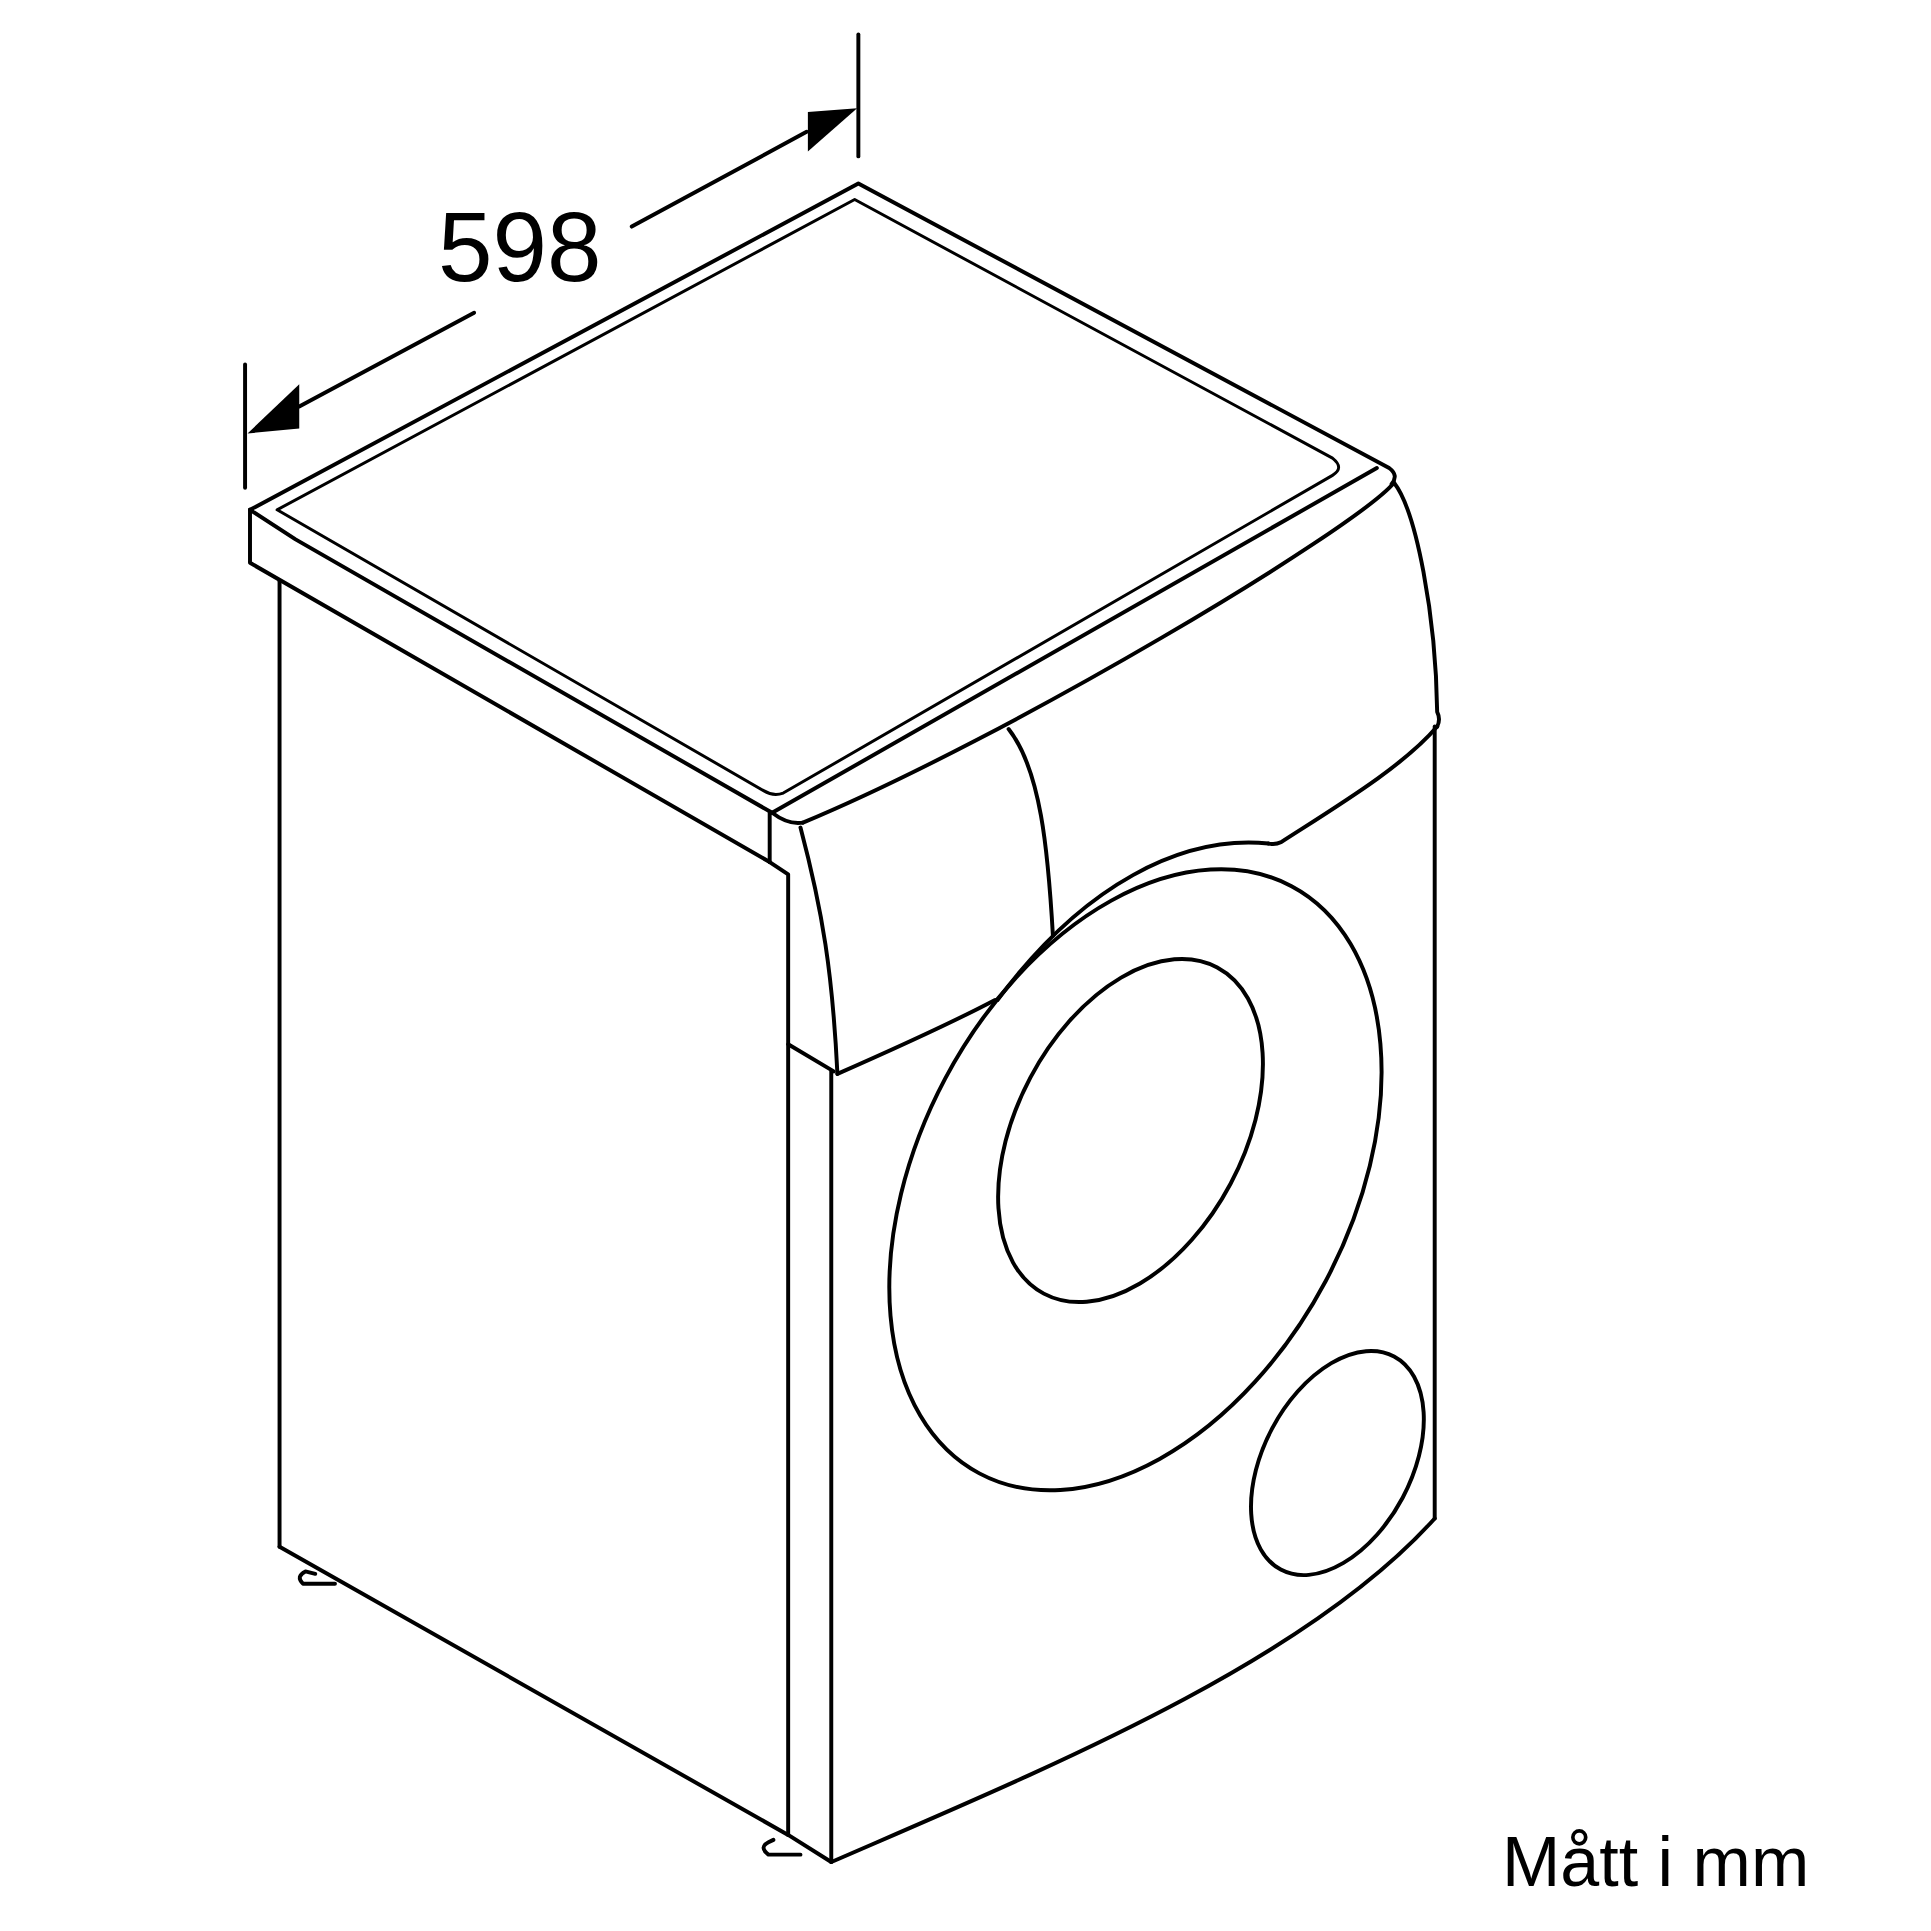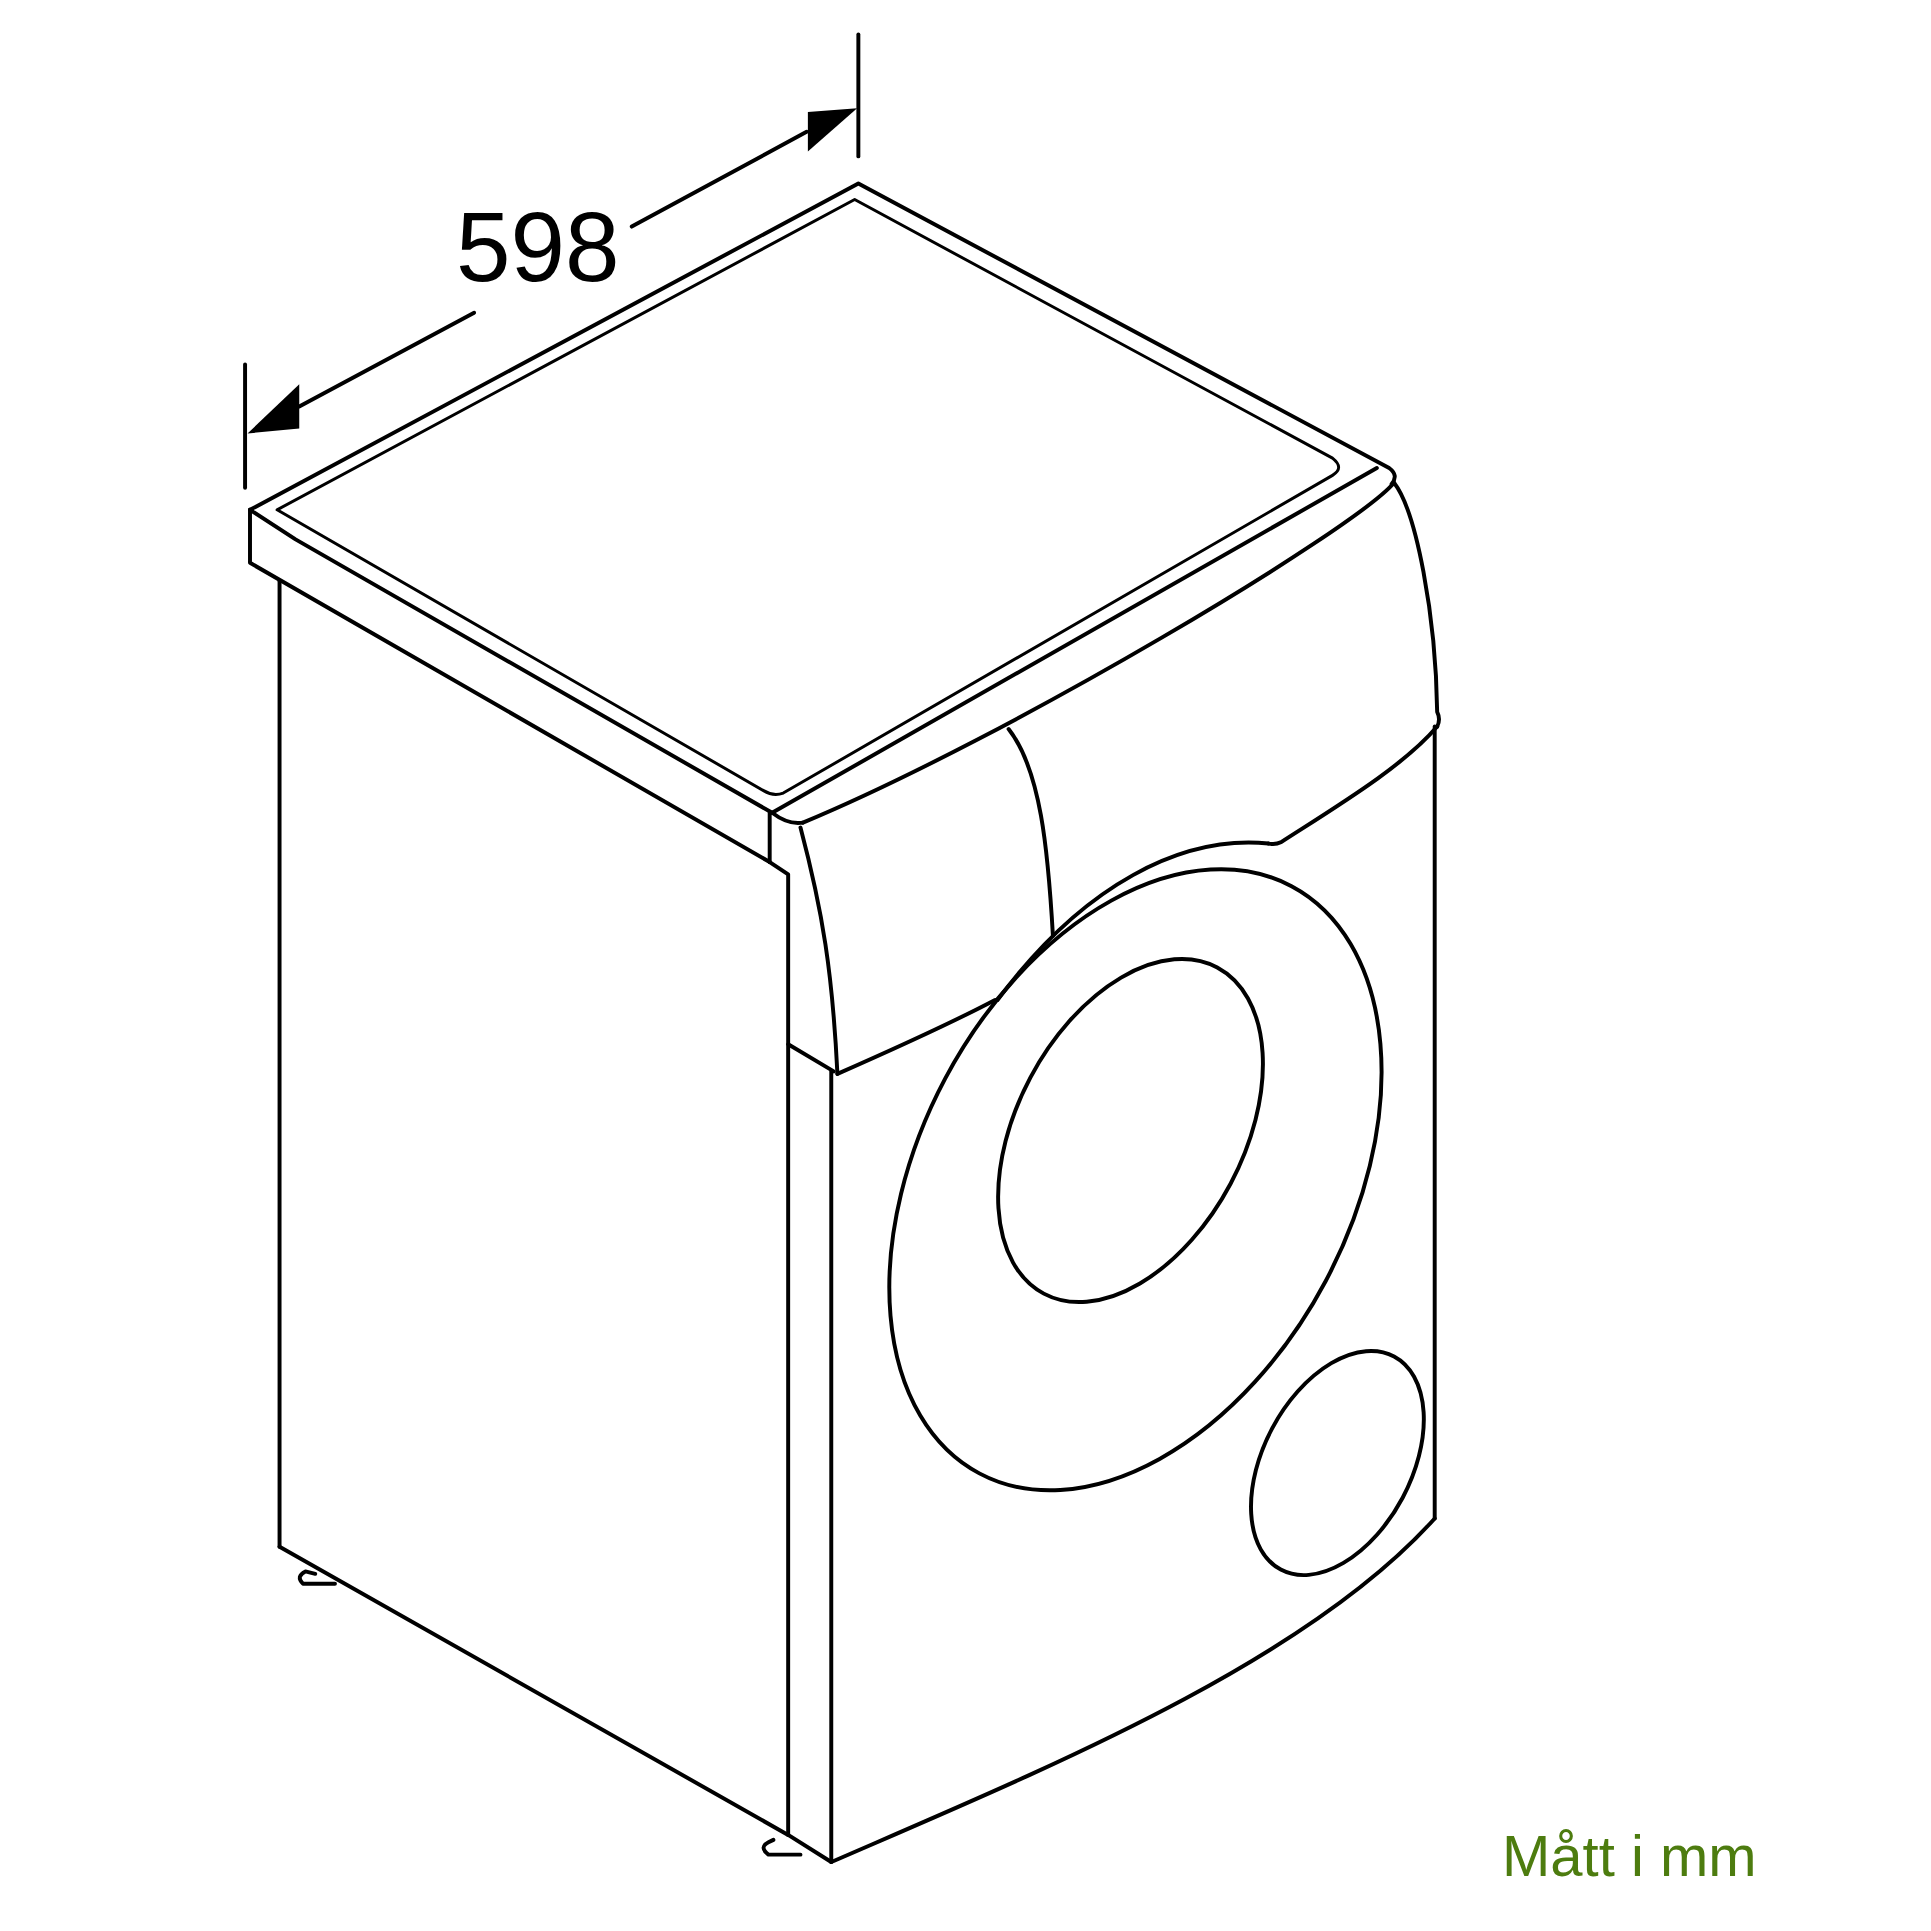--- a/index.html
+++ b/index.html
@@ -1,22 +1,22 @@
 <!DOCTYPE html>
 <html><head>
 <meta charset="utf-8">
 <style>
   html, body { margin:0; padding:0; background:#ffffff; }
   body { width:1931px; height:1931px; position:relative; overflow:hidden; }
   #drawing { position:absolute; left:0; top:0; width:1931px; height:1931px; }
   .ln { fill:none; stroke:#000000; stroke-width:3.2; stroke-linejoin:round; stroke-linecap:round; }
   .ln-thin { fill:none; stroke:#000000; stroke-width:2.4; stroke-linejoin:round; stroke-linecap:round; }
   .arrow { fill:#000000; stroke:none; }
-  .dim-text { position:absolute; left:456px; top:198px; font-family:"Liberation Sans", sans-serif; font-size:98px; color:#000; line-height:1; }
-  .unit-text { position:absolute; left:1502px; top:1827px; font-family:"Liberation Sans", sans-serif; font-size:58px; color:#4d7c0f; line-height:1; }
+  .dim-text { position:absolute; left:438px; top:198px; font-family:"Liberation Sans", sans-serif; font-size:98px; color:#000; line-height:1; }
+  .unit-text { position:absolute; left:1502px; top:1827px; font-family:"Liberation Sans", sans-serif; font-size:70px; color:#000000; line-height:1; }
 </style>
 </head>
 <body>
 
 <svg id="drawing" viewBox="0 0 1568 1568" xmlns="http://www.w3.org/2000/svg">
 
   <g>
     <line class="ln" x1="199" y1="296" x2="199" y2="396"></line>
     <line class="ln" x1="697" y1="28" x2="697" y2="127"></line>
     <line class="ln" x1="243" y1="330" x2="385" y2="254"></line>

